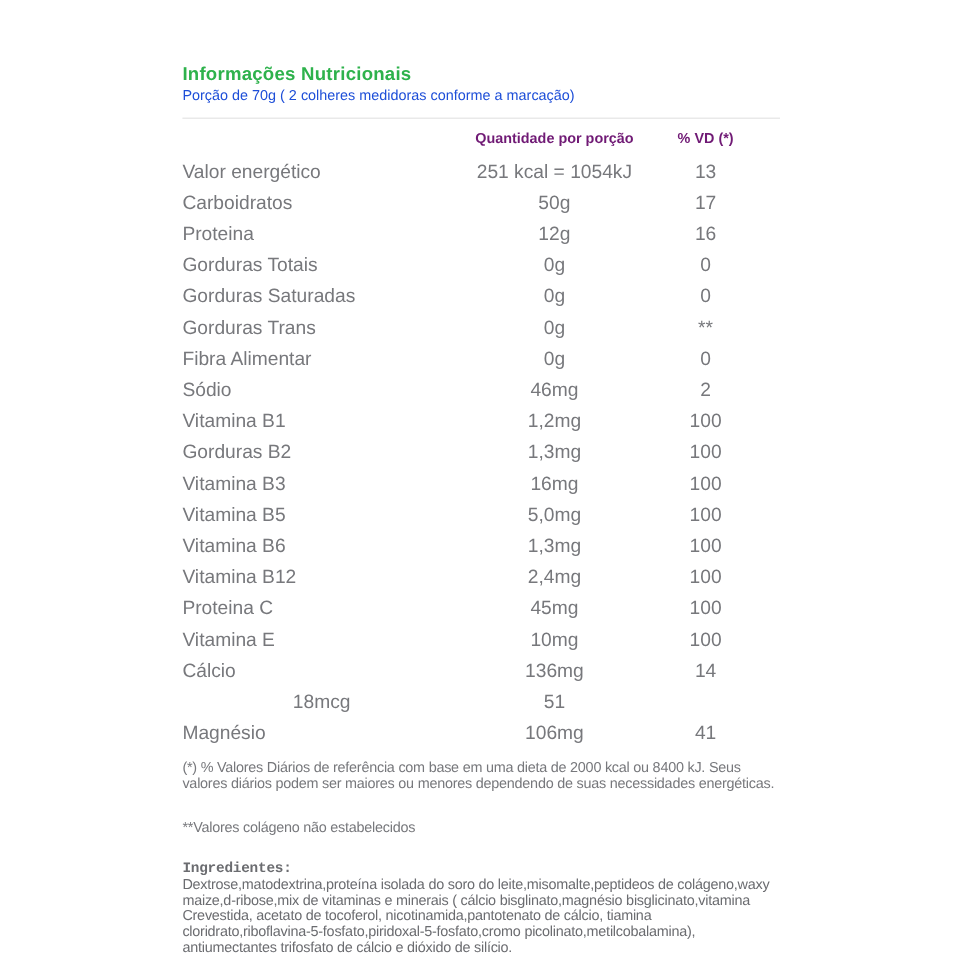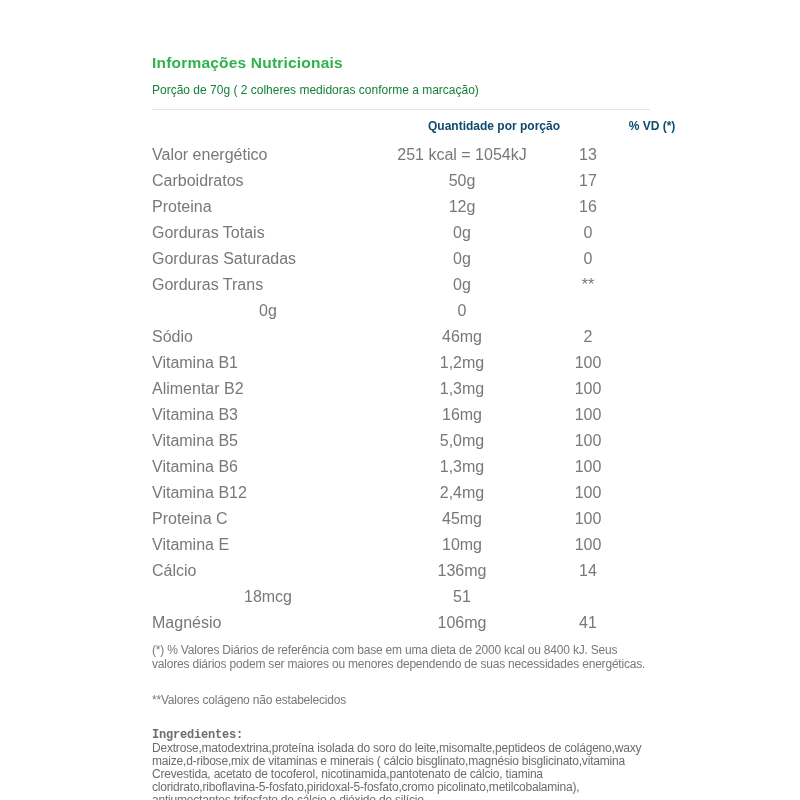--- a/index.html
+++ b/index.html
@@ -21,38 +21,36 @@
     top: 54px;
     width: 498px;
   }
   .title {
     font-size: 15.5px;
     font-weight: bold;
     color: #2eb24c;
     letter-spacing: 0.2px;
   }
   .subtitle {
-    margin-top: 11px;
-    font-size: 12px;
-    color: #15803d;
+    font-size: 12px;
+    color: #1d4ed8;
   }
   .divider {
     margin-top: 12px;
     border-top: 1px solid #e4e4e4;
     height: 0;
   }
   .thead {
     display: grid;
     grid-template-columns: 232px 156px 96px;
     height: 32px;
     align-items: center;
     font-size: 12px;
     font-weight: bold;
-    color: #0c4a6e;
-    gap: 32px;
+    color: #701a75;
   }
   .trow {
     display: grid;
     grid-template-columns: 232px 156px 96px;
     height: 26px;
     align-items: center;
     font-size: 16px;
     color: #77787c;
   }
   .cell.amount, .cell.dv, .thead .amount, .thead .dv {
@@ -126,35 +124,36 @@
           <div class="cell label">Gorduras Saturadas</div>
           <div class="cell amount">0g</div>
           <div class="cell dv">0</div>
         </div>
         <div class="trow">
           <div class="cell label">Gorduras Trans</div>
           <div class="cell amount">0g</div>
           <div class="cell dv">**</div>
         </div>
         <div class="trow">
+          <div class="cell label">Fibra Alimentar</div>
           <div class="cell amount">0g</div>
           <div class="cell dv">0</div>
         </div>
         <div class="trow">
           <div class="cell label">Sódio</div>
           <div class="cell amount">46mg</div>
           <div class="cell dv">2</div>
         </div>
         <div class="trow">
           <div class="cell label">Vitamina B1</div>
           <div class="cell amount">1,2mg</div>
           <div class="cell dv">100</div>
         </div>
         <div class="trow">
-          <div class="cell label">Alimentar B2</div>
+          <div class="cell label">Gorduras B2</div>
           <div class="cell amount">1,3mg</div>
           <div class="cell dv">100</div>
         </div>
         <div class="trow">
           <div class="cell label">Vitamina B3</div>
           <div class="cell amount">16mg</div>
           <div class="cell dv">100</div>
         </div>
         <div class="trow">
           <div class="cell label">Vitamina B5</div>

